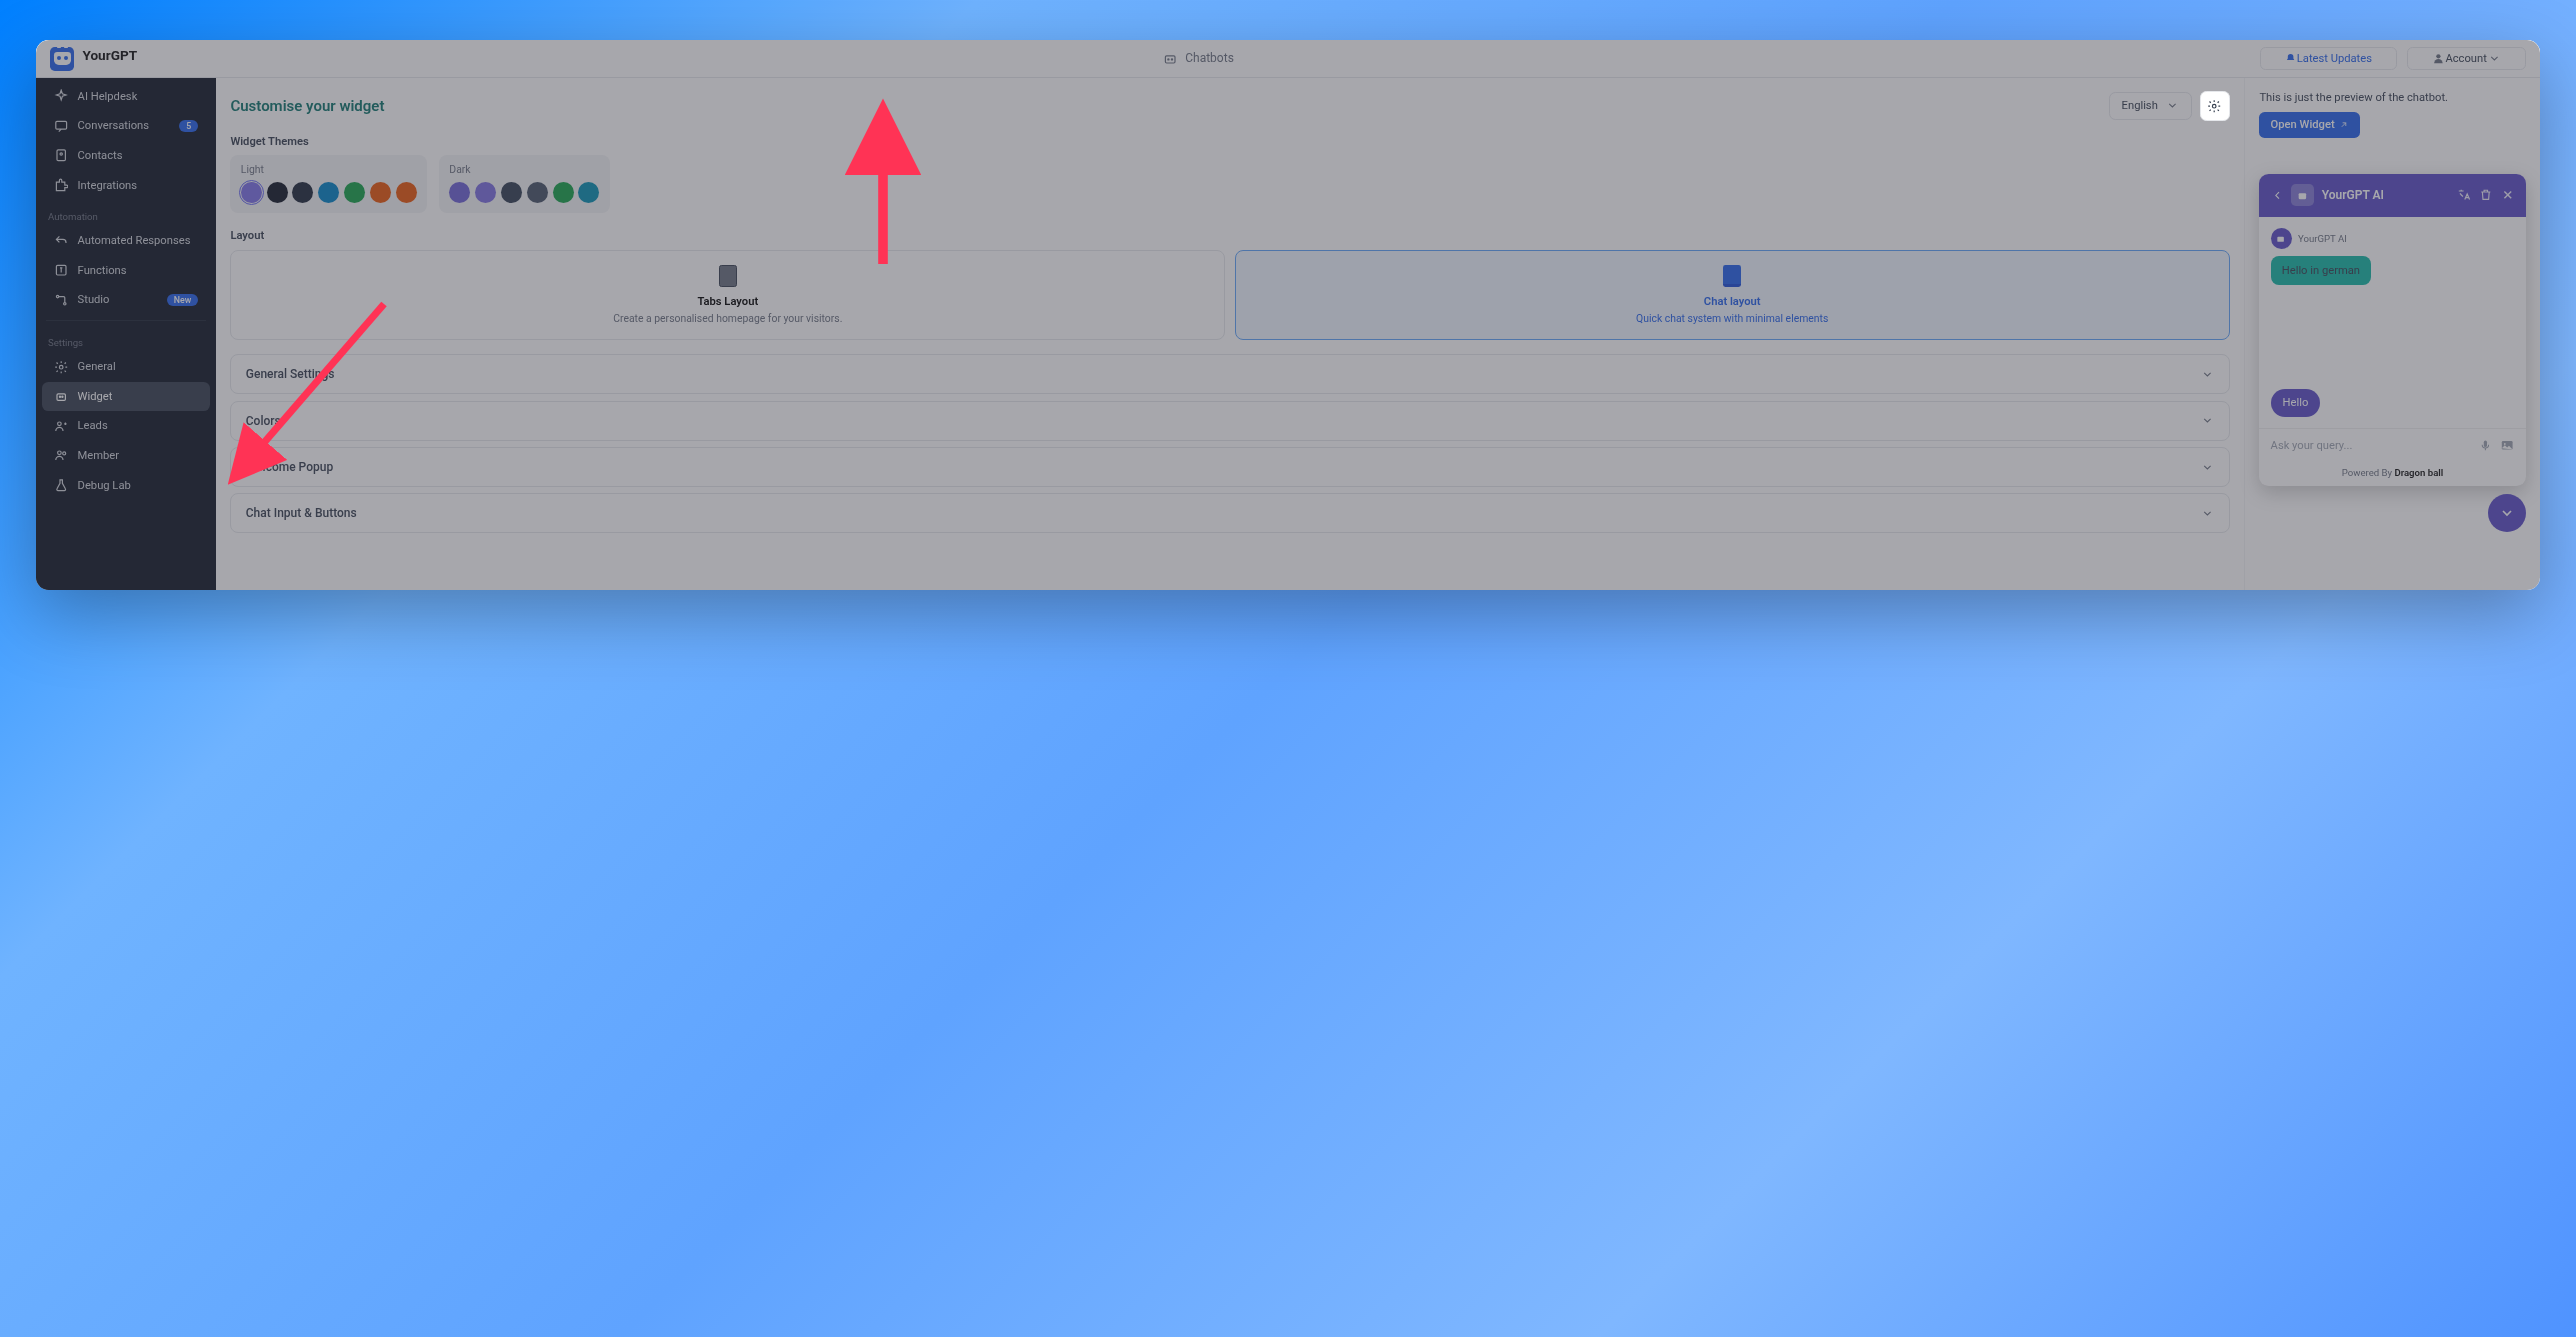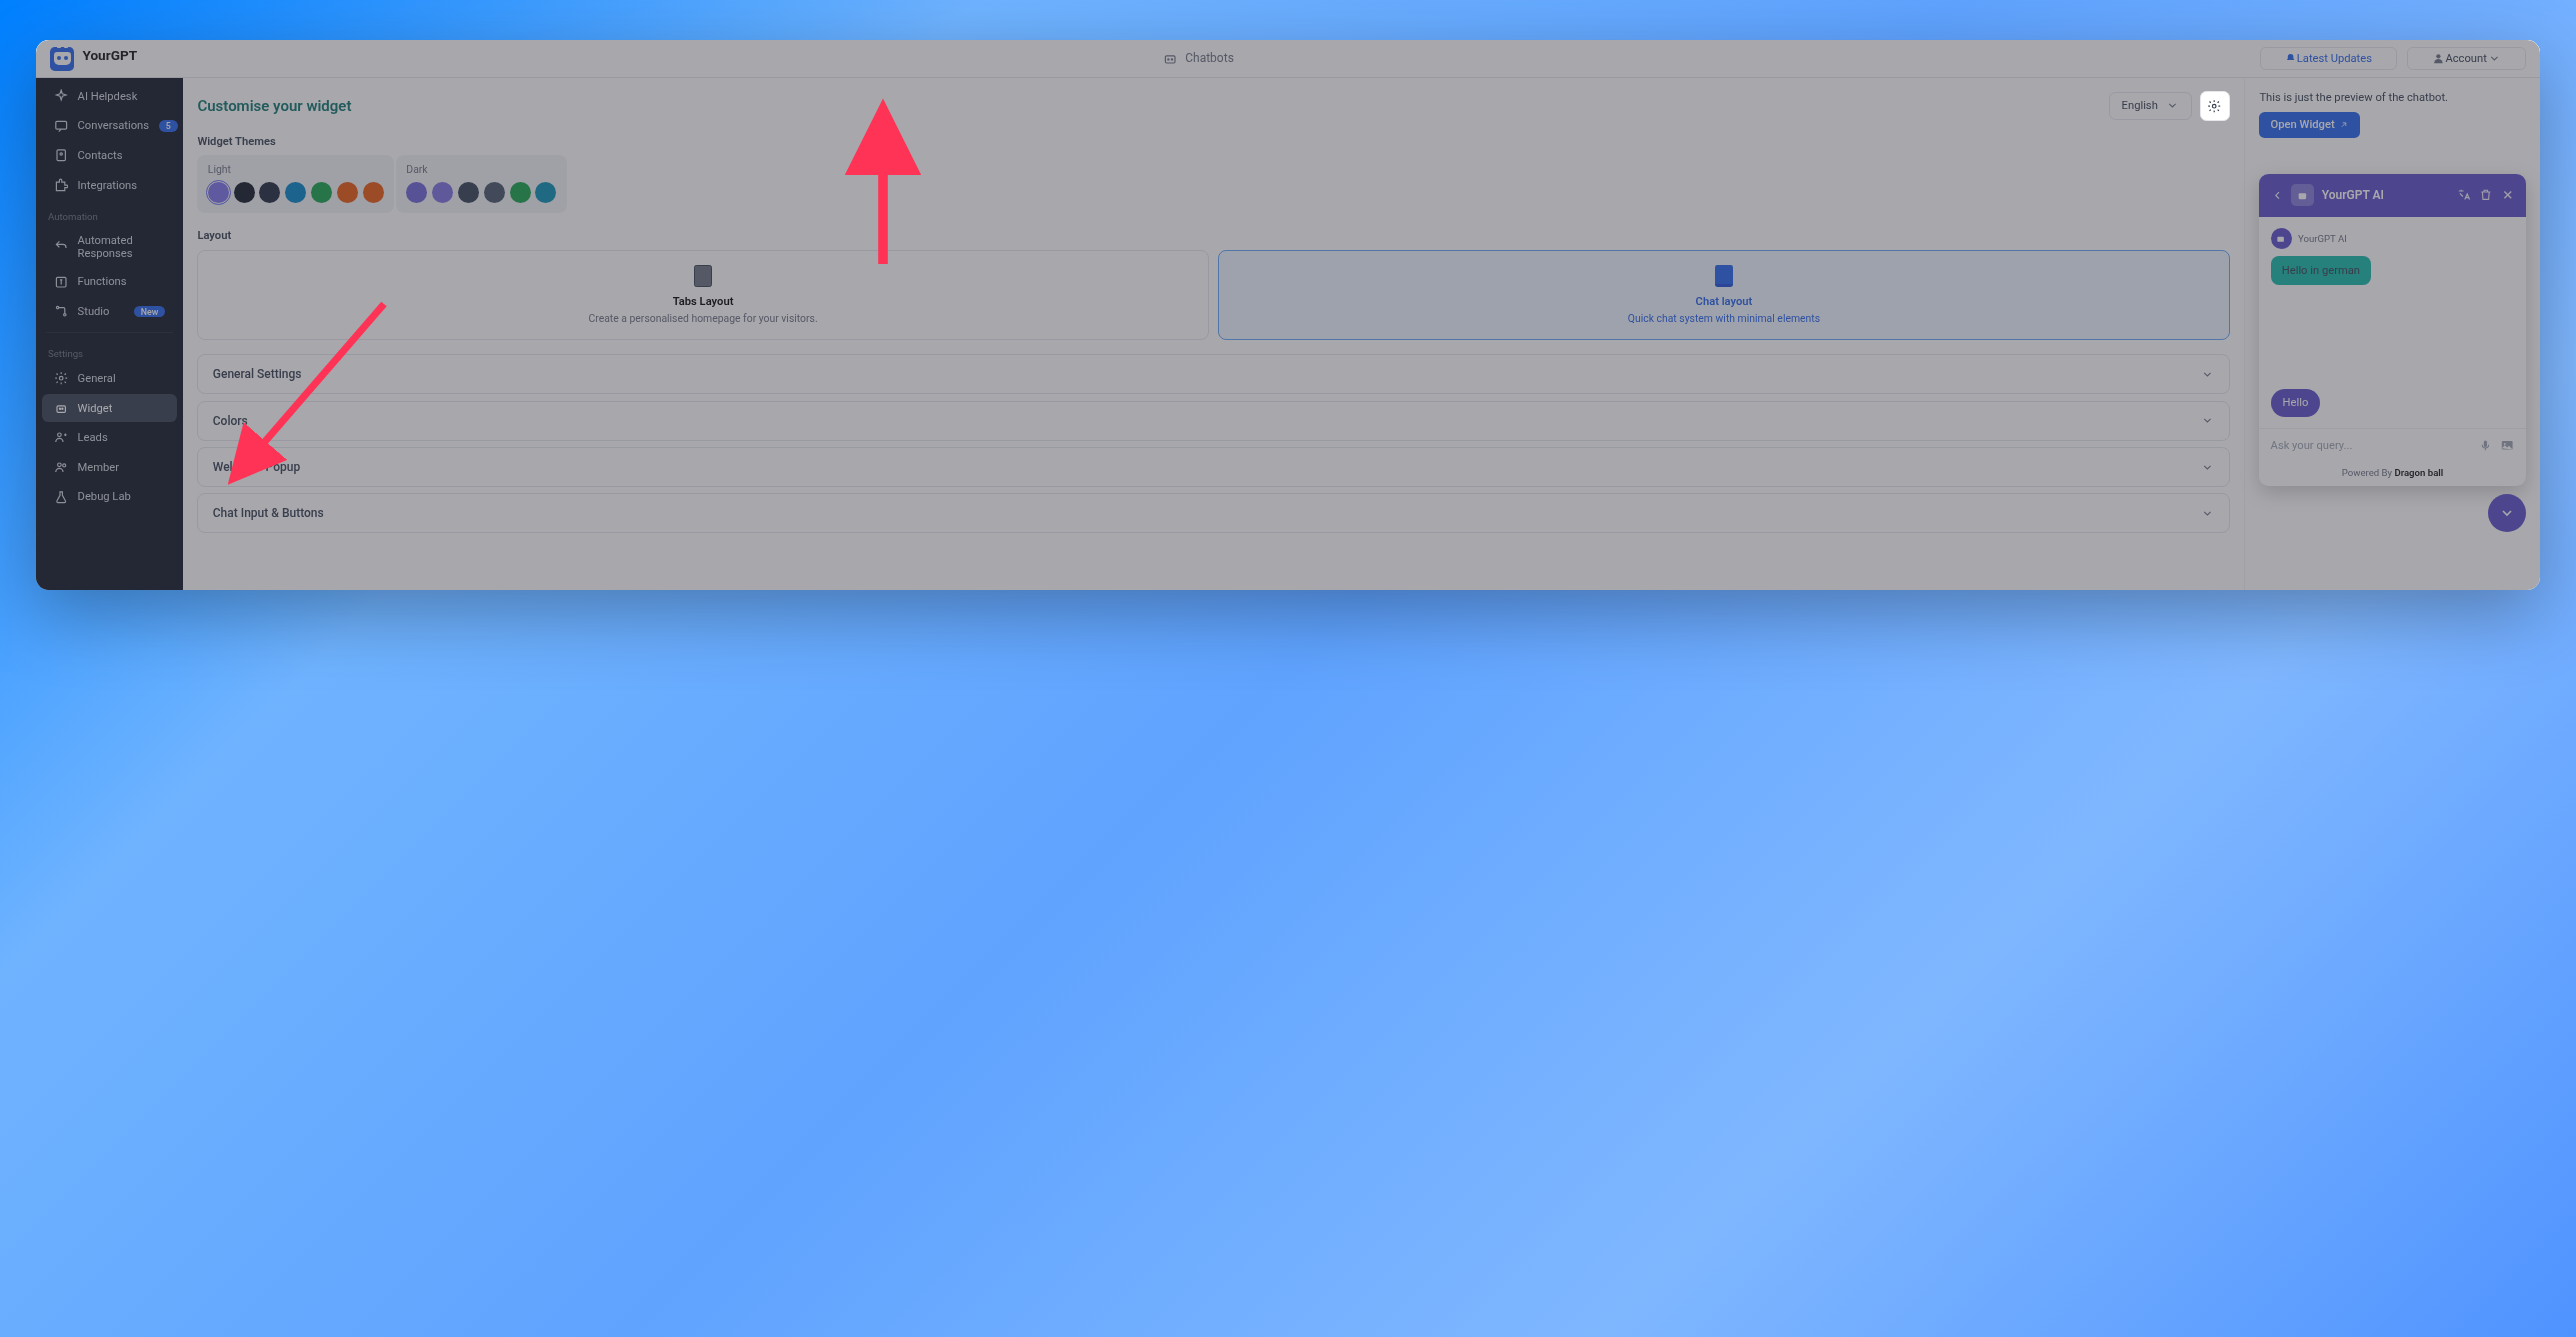--- a/index.html
+++ b/index.html
@@ -18,39 +18,39 @@
 .brand-name{font-weight:700;font-size:13.6px;color:#111}
 .crumb{margin:0 auto;display:flex;align-items:center;gap:8px;color:#6b7280;font-size:12px}
 .hdr-right{display:flex;gap:9.6px;align-items:center}
 .pill{display:flex;align-items:center;gap:1px;padding:4px 24px;border-radius:5.6px;border:0.8px solid #e5e7eb;font-size:11.2px;color:#374151}
 .blue-text{color:#2563eb}
 
 
 .body{display:flex;flex:1;min-height:0}
 
 
-.sidebar{width:147px;background:#111827;color:#d1d5db;overflow:hidden;padding-top:3.2px;font-size:11.2px}
+.sidebar{width:180px;background:#111827;color:#d1d5db;overflow:hidden;padding-top:3.2px;font-size:11.2px}
 .sb-item{display:flex;align-items:center;gap:9.6px;padding:7.2px 12px;cursor:pointer;border-radius:6.4px;margin:0.8px 5.6px}
 .sb-item.active{background:#374151;color:#fff}
 .sb-item svg,.sb-item .ico{width:14.4px;height:14.4px;flex-shrink:0}
 .sb-label{flex:1}
 .sb-badge{background:#2563eb;color:#fff;border-radius:14.4px;padding:0.8px 7.2px;font-size:8.8px;font-weight:500}
 .sb-section{padding:10.4px 12px 4px;font-size:9.6px;color:#6b7280}
 .sb-divider{height:0.8px;background:#1f2937;margin:5.6px 9.6px}
 
 
 .main{flex:1;padding:12.8px 14.4px;overflow:auto;background:#fff}
 .main-head{display:flex;align-items:center;gap:8px;margin-bottom:14.4px}
 .page-title{font-size:15px;font-weight:600;color:#0f766e}
 .spacer{flex:1}
 .select-lang{display:flex;gap:8px;border:0.8px solid #e5e7eb;border-radius:6.4px;padding:6.4px 12px;font-size:11.2px;color:#374151}
 .gear-btn{width:30px;height:30px;border:0.8px solid #e5e7eb;border-radius:6.4px;display:flex;align-items:center;justify-content:center;background:#fff;position:relative;z-index:10}
 
 .section-label{font-size:11.2px;font-weight:600;color:#374151;margin-bottom:7.2px}
-.themes{display:flex;gap:2px;margin-bottom:16px}
+.themes{display:flex;gap:12px;margin-bottom:16px}
 .theme-card{background:#f3f4f6;border-radius:8px;padding:7.2px 10.4px 10.4px;flex:0 0 auto}
 .theme-card.selected{outline:0}
 .theme-name{font-size:10.4px;color:#6b7280;margin-bottom:6.4px}
 .swatches{display:flex;gap:4.8px}
 .swatch{width:21px;height:21px;border-radius:50%}
 .swatch.ring{outline:1.6px solid #6366f1;outline-offset:1.6px}
 
 .layout-row{display:flex;gap:9.6px;margin-bottom:14.4px}
 .layout-card{flex:1;border:0.8px solid #e5e7eb;border-radius:8px;padding:14.4px 8px;text-align:center}
 .layout-card.sel{border:0.8px solid #60a5fa;background:#eff6ff}

